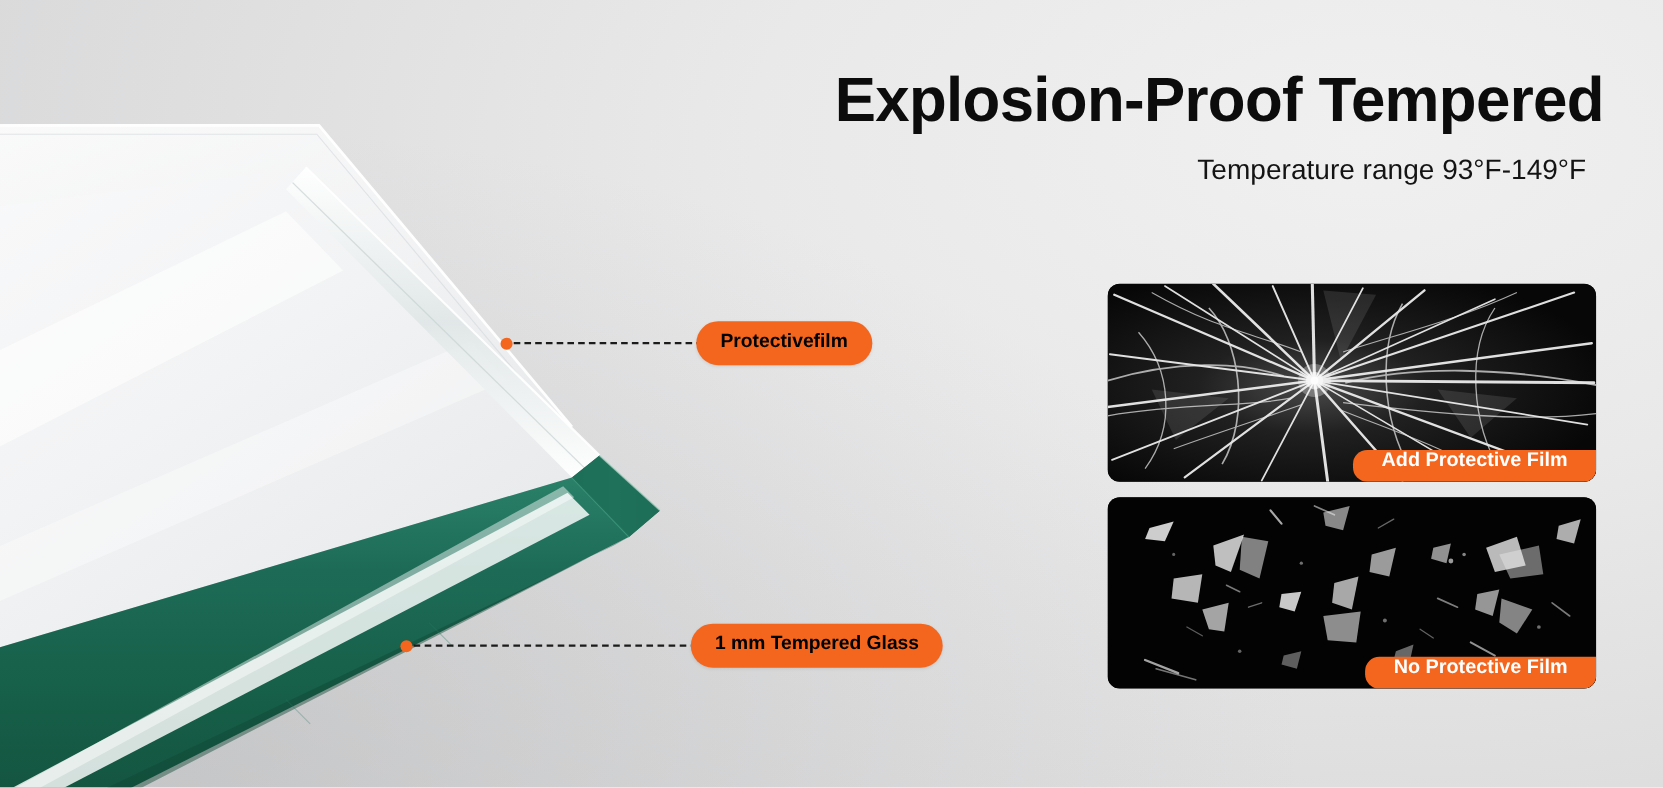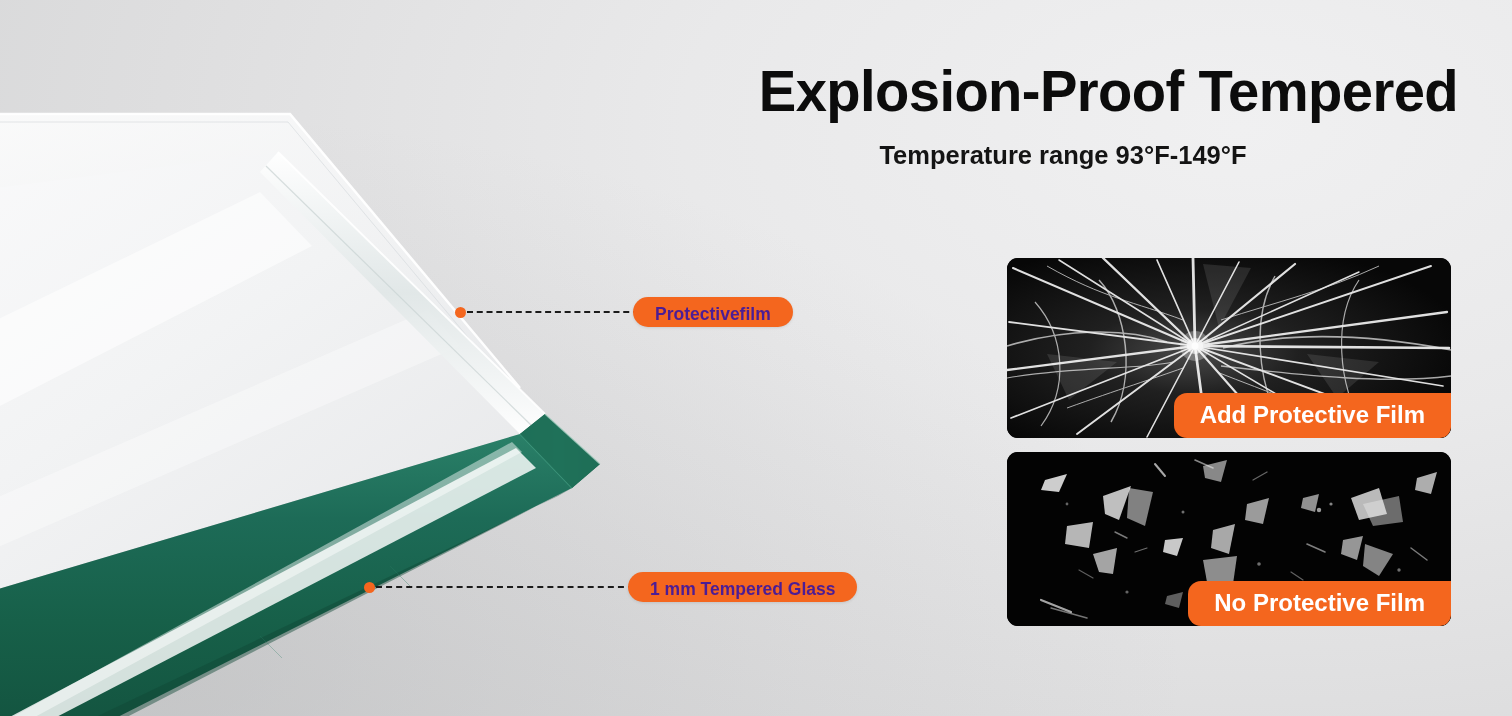--- a/index.html
+++ b/index.html
@@ -54,23 +54,22 @@
     letter-spacing: -0.6px;
     color: #0c0c0c;
     white-space: nowrap;
     transform: scaleX(0.985);
     transform-origin: right center;
   }
   .subtitle-line {
     margin: 16px;
     font-size: 25.5px;
     line-height: 1.46;
-    font-weight: 700;
+    font-weight: 400;
     color: #141414;
-    text-align: center;
     white-space: nowrap;
   }
   #subtitle-wrap {
     margin-top: 12px;
     width: 790px;
   }
 
   
   .callout {
     position: absolute;
@@ -86,26 +85,26 @@
     flex: 0 0 auto;
   }
   .callout-line {
     height: 0;
     border-top: 2.5px dashed #1b1b1b;
     flex: 0 0 auto;
     margin-left: 1px;
   }
   .callout-pill {
     background: #f4661e;
-    color: #4c1d95;
+    color: #000000;
     border-radius: 999px;
     font-size: 17.5px;
     font-weight: 700;
     line-height: 1;
-    padding: 9px 22px 4px;
+    padding: 9px 22px 14px;
     white-space: nowrap;
     margin-left: -6px;
     box-shadow: 0 1px 3px rgba(0,0,0,0.10);
   }
 
   #callout-film { left: 455px; top: 296px; }
   #callout-film .callout-line { width: 172px; }
 
   #callout-glass { left: 364px; top: 571px; }
   #callout-glass .callout-line { width: 258px; }
@@ -123,24 +122,24 @@
   #photo-shattered { left: 1007px; top: 452px; height: 174px; text-align: center; }
 
   .photo-card svg { display: block; width: 100%; height: 100%; }
 
   .photo-badge {
     position: absolute;
     right: 0;
     bottom: 0;
     background: #f4661e;
     color: #ffffff;
-    font-size: 24px;
+    font-size: 18px;
     font-weight: 700;
     line-height: 1;
-    padding: 10px 26px 11px 26px;
+    padding: 0 26px 11px 26px;
     border-top-left-radius: 13px;
     border-bottom-left-radius: 13px;
     border-bottom-right-radius: 11px;
     white-space: nowrap;
   }
 </style>
 </head>
 <body>
 
 <div id="stage">

